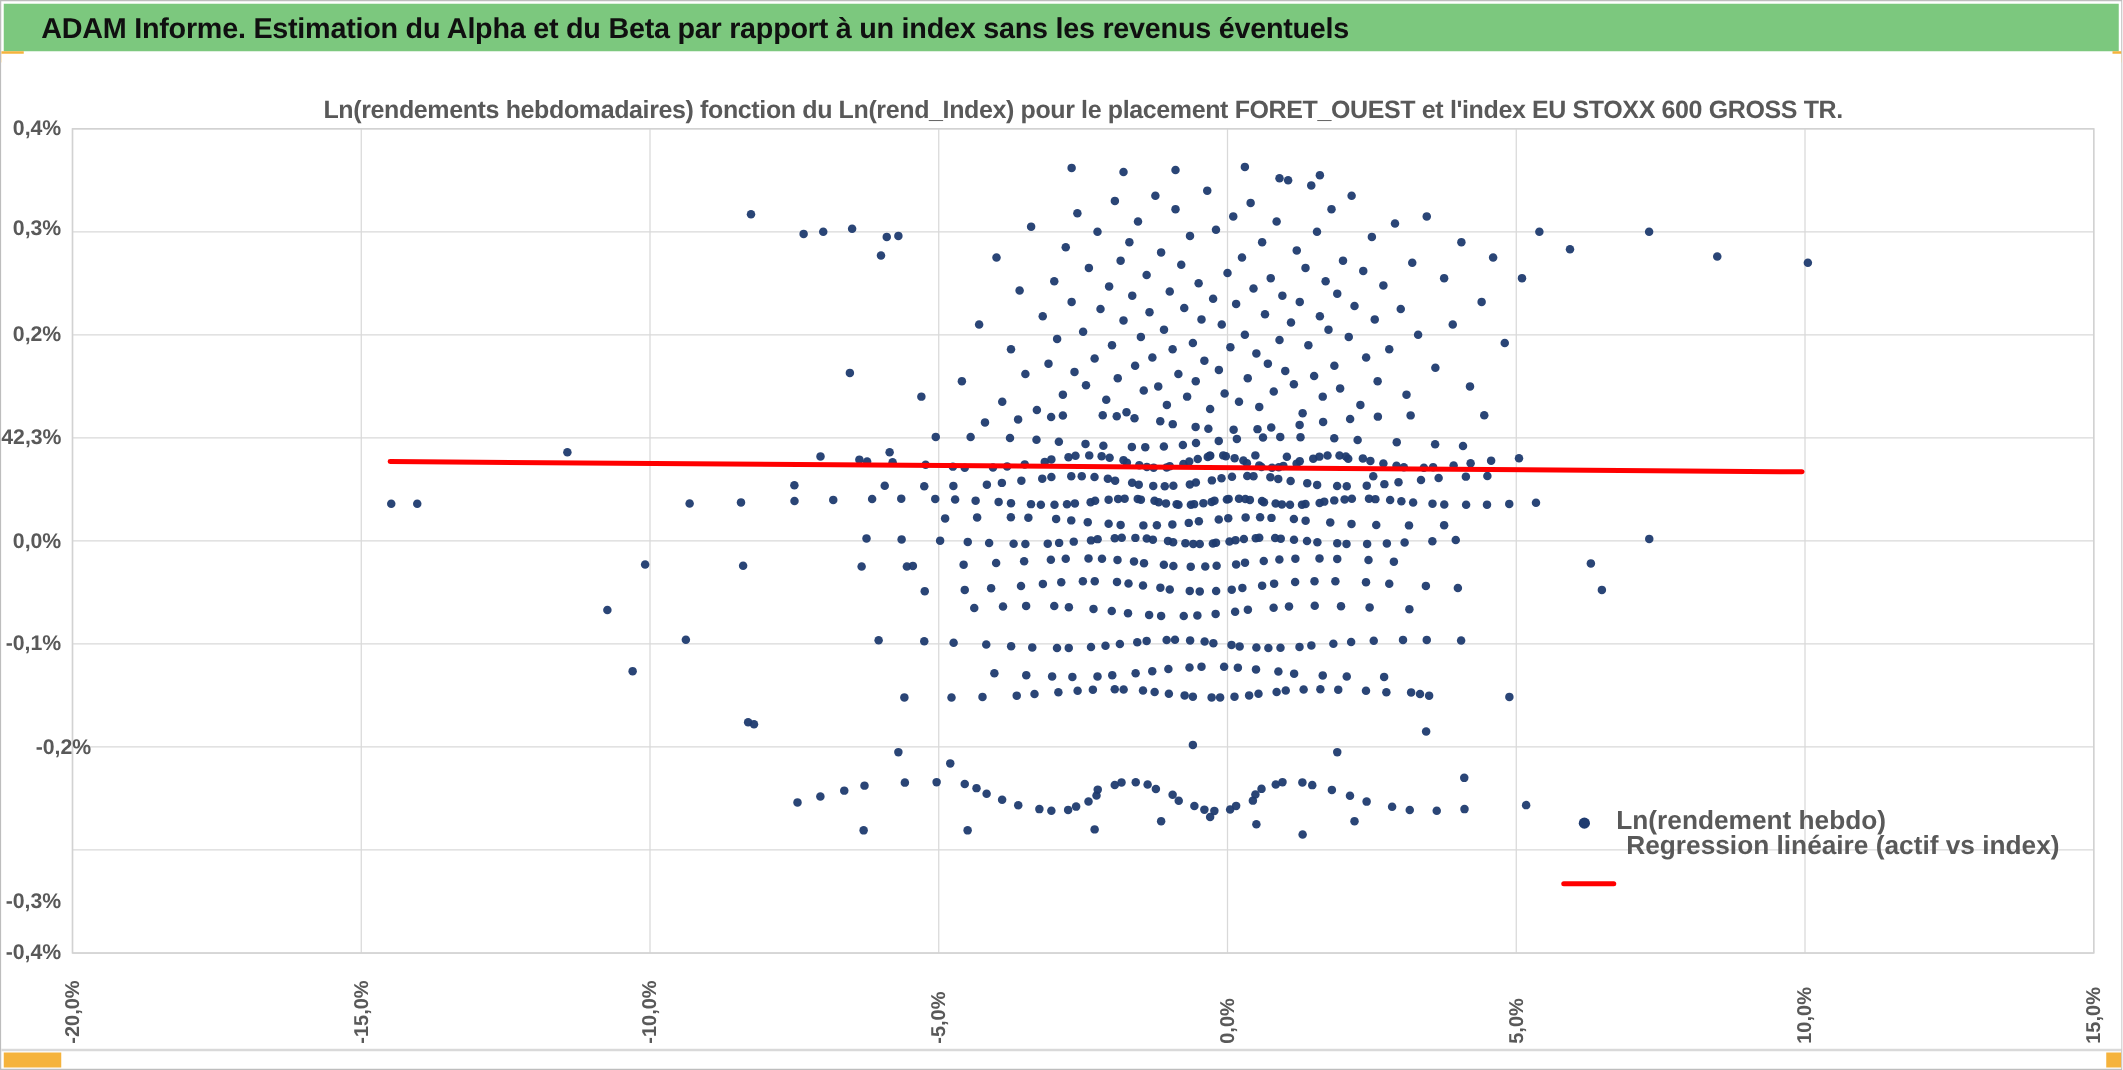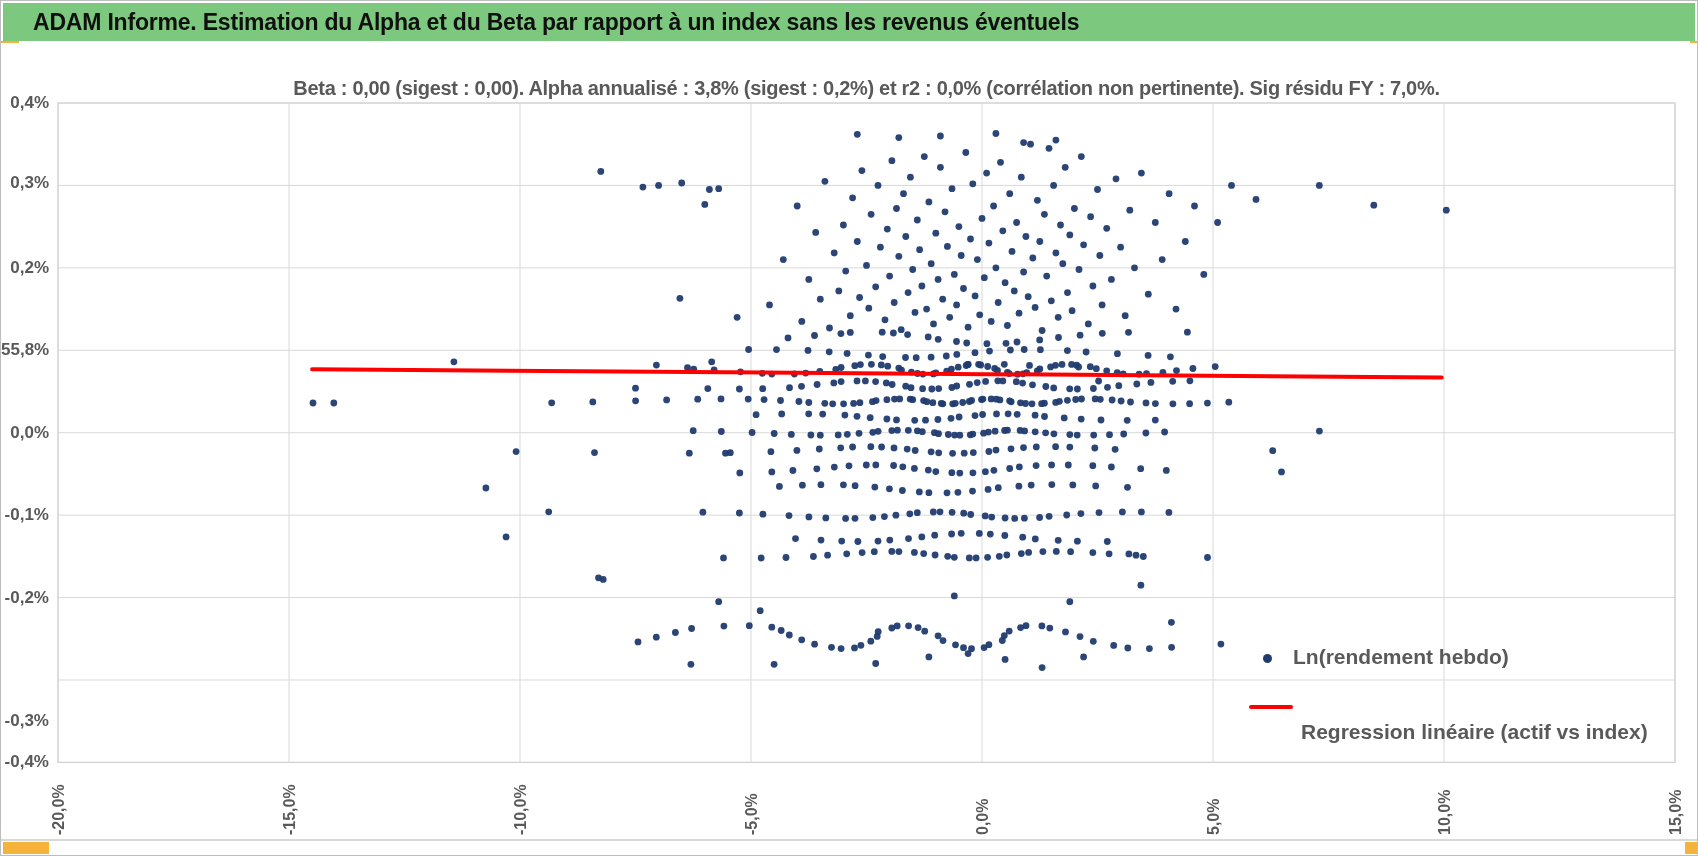--- a/index.html
+++ b/index.html
@@ -32,21 +32,21 @@
 
   <div id="header" style="background: rgb(124, 200, 126);">
     <span>ADAM Informe. Estimation du Alpha et du Beta par rapport à un index sans les revenus éventuels</span>
   </div>
 
   <div class="handle" style="left: 0px; top: 40px; width: 18px; height: 9px; background: rgb(245, 179, 60);"></div>
   <div class="handle" style="left: 1689px; top: 40px; width: 9px; height: 9px; background: rgb(245, 179, 60);"></div>
 
   <div id="chart-object">
     <div id="chart-title" style="top:32px;">
-      <div>Beta : 0,00 (sigest : 0,00).  Alpha annualisé : 3,8%  (sigest : 0,2%) et r2 : 0,0%  (corrélation non pertinente). Sig résidu FY : 7,0%.</div>
+      <div>Ln(rendements hebdomadaires) fonction du Ln(rend_Index) pour le placement FORET_OUEST et l'index EU STOXX 600 GROSS TR.</div>
     </div>
 
     <svg id="plot-svg" width="1698" height="796">
         <line x1="57" y1="60" x2="57" y2="719.4" stroke="#D9D9D9" stroke-width="1"></line>
         <line x1="288" y1="60" x2="288" y2="719.4" stroke="#D9D9D9" stroke-width="1"></line>
         <line x1="519" y1="60" x2="519" y2="719.4" stroke="#D9D9D9" stroke-width="1"></line>
         <line x1="750" y1="60" x2="750" y2="719.4" stroke="#D9D9D9" stroke-width="1"></line>
         <line x1="981" y1="60" x2="981" y2="719.4" stroke="#D9D9D9" stroke-width="1"></line>
         <line x1="1212" y1="60" x2="1212" y2="719.4" stroke="#D9D9D9" stroke-width="1"></line>
         <line x1="1443" y1="60" x2="1443" y2="719.4" stroke="#D9D9D9" stroke-width="1"></line>
@@ -715,43 +715,43 @@
         <circle cx="1202.8" cy="231.4" r="3.4" fill="#1F3B6F" fill-opacity="0.95"></circle>
         <circle cx="1216.6" cy="179.5" r="3.4" fill="#1F3B6F" fill-opacity="0.95"></circle>
         <circle cx="1230.5" cy="142.4" r="3.4" fill="#1F3B6F" fill-opacity="0.95"></circle>
         <line x1="311.1" y1="326.23275" x2="1440.6899999999998" y2="334.47525" stroke="#FF0000" stroke-width="4" stroke-linecap="round"></line>
       </svg>
 
     <div id="ylabels">
         <div class="ytick" style="top: 50px;">0,4%</div>
         <div class="ytick" style="top: 130px;">0,3%</div>
         <div class="ytick" style="top: 214.85px;">0,2%</div>
-        <div class="ytick" style="top: 297.275px;">55,8%</div>
+        <div class="ytick" style="top: 297.275px;">42,3%</div>
         <div class="ytick" style="top: 379.7px;">0,0%</div>
         <div class="ytick" style="top: 462.125px;">-0,1%</div>
-        <div class="ytick" style="top: 544.55px;">-0,2%</div>
+        <div class="ytick" style="top: 544.55px; padding-left: 24px;">-0,2%</div>
         <div class="ytick" style="top: 626.975px; margin-top: 41px;">-0,3%</div>
         <div class="ytick" style="top: 709.4px;">-0,4%</div>
       </div>
     <div id="xlabels">
         <div class="xtick" style="left: 49px; top: 792px;">-20,0%</div>
         <div class="xtick" style="left: 280px; top: 792px;">-15,0%</div>
         <div class="xtick" style="left: 511px; top: 792px;">-10,0%</div>
         <div class="xtick" style="left: 742px; top: 792px;">-5,0%</div>
         <div class="xtick" style="left: 973px; top: 792px;">0,0%</div>
         <div class="xtick" style="left: 1204px; top: 792px;">5,0%</div>
         <div class="xtick" style="left: 1435px; top: 792px;">10,0%</div>
         <div class="xtick" style="left: 1666px; top: 792px;">15,0%</div>
       </div>
 
     <div id="legend">
       <span id="legend-dot" style="left: 1262px; top: 611px; background: rgb(31, 59, 111);"></span>
       <span class="legend-row" style="left:1292px;top:602px;">Ln(rendement hebdo)</span>
       <span id="legend-line" style="left: 1248px; top: 662px; background: rgb(255, 0, 0);"></span>
-      <span class="legend-row" style="left:1300px;top:677px;">Regression linéaire (actif vs index)</span>
+      <span class="legend-row" style="left:1300px;top:622px;">Regression linéaire (actif vs index)</span>
     </div>
   </div>
 
   <div id="bottom-rule"></div>
   <div class="handle" style="left: 2px; top: 841px; width: 46px; height: 12px; background: rgb(245, 179, 60);"></div>
   <div class="handle" style="left: 1684px; top: 841px; width: 12px; height: 12px; background: rgb(245, 179, 60);"></div>
 
 </div>
 
 </body></html>

